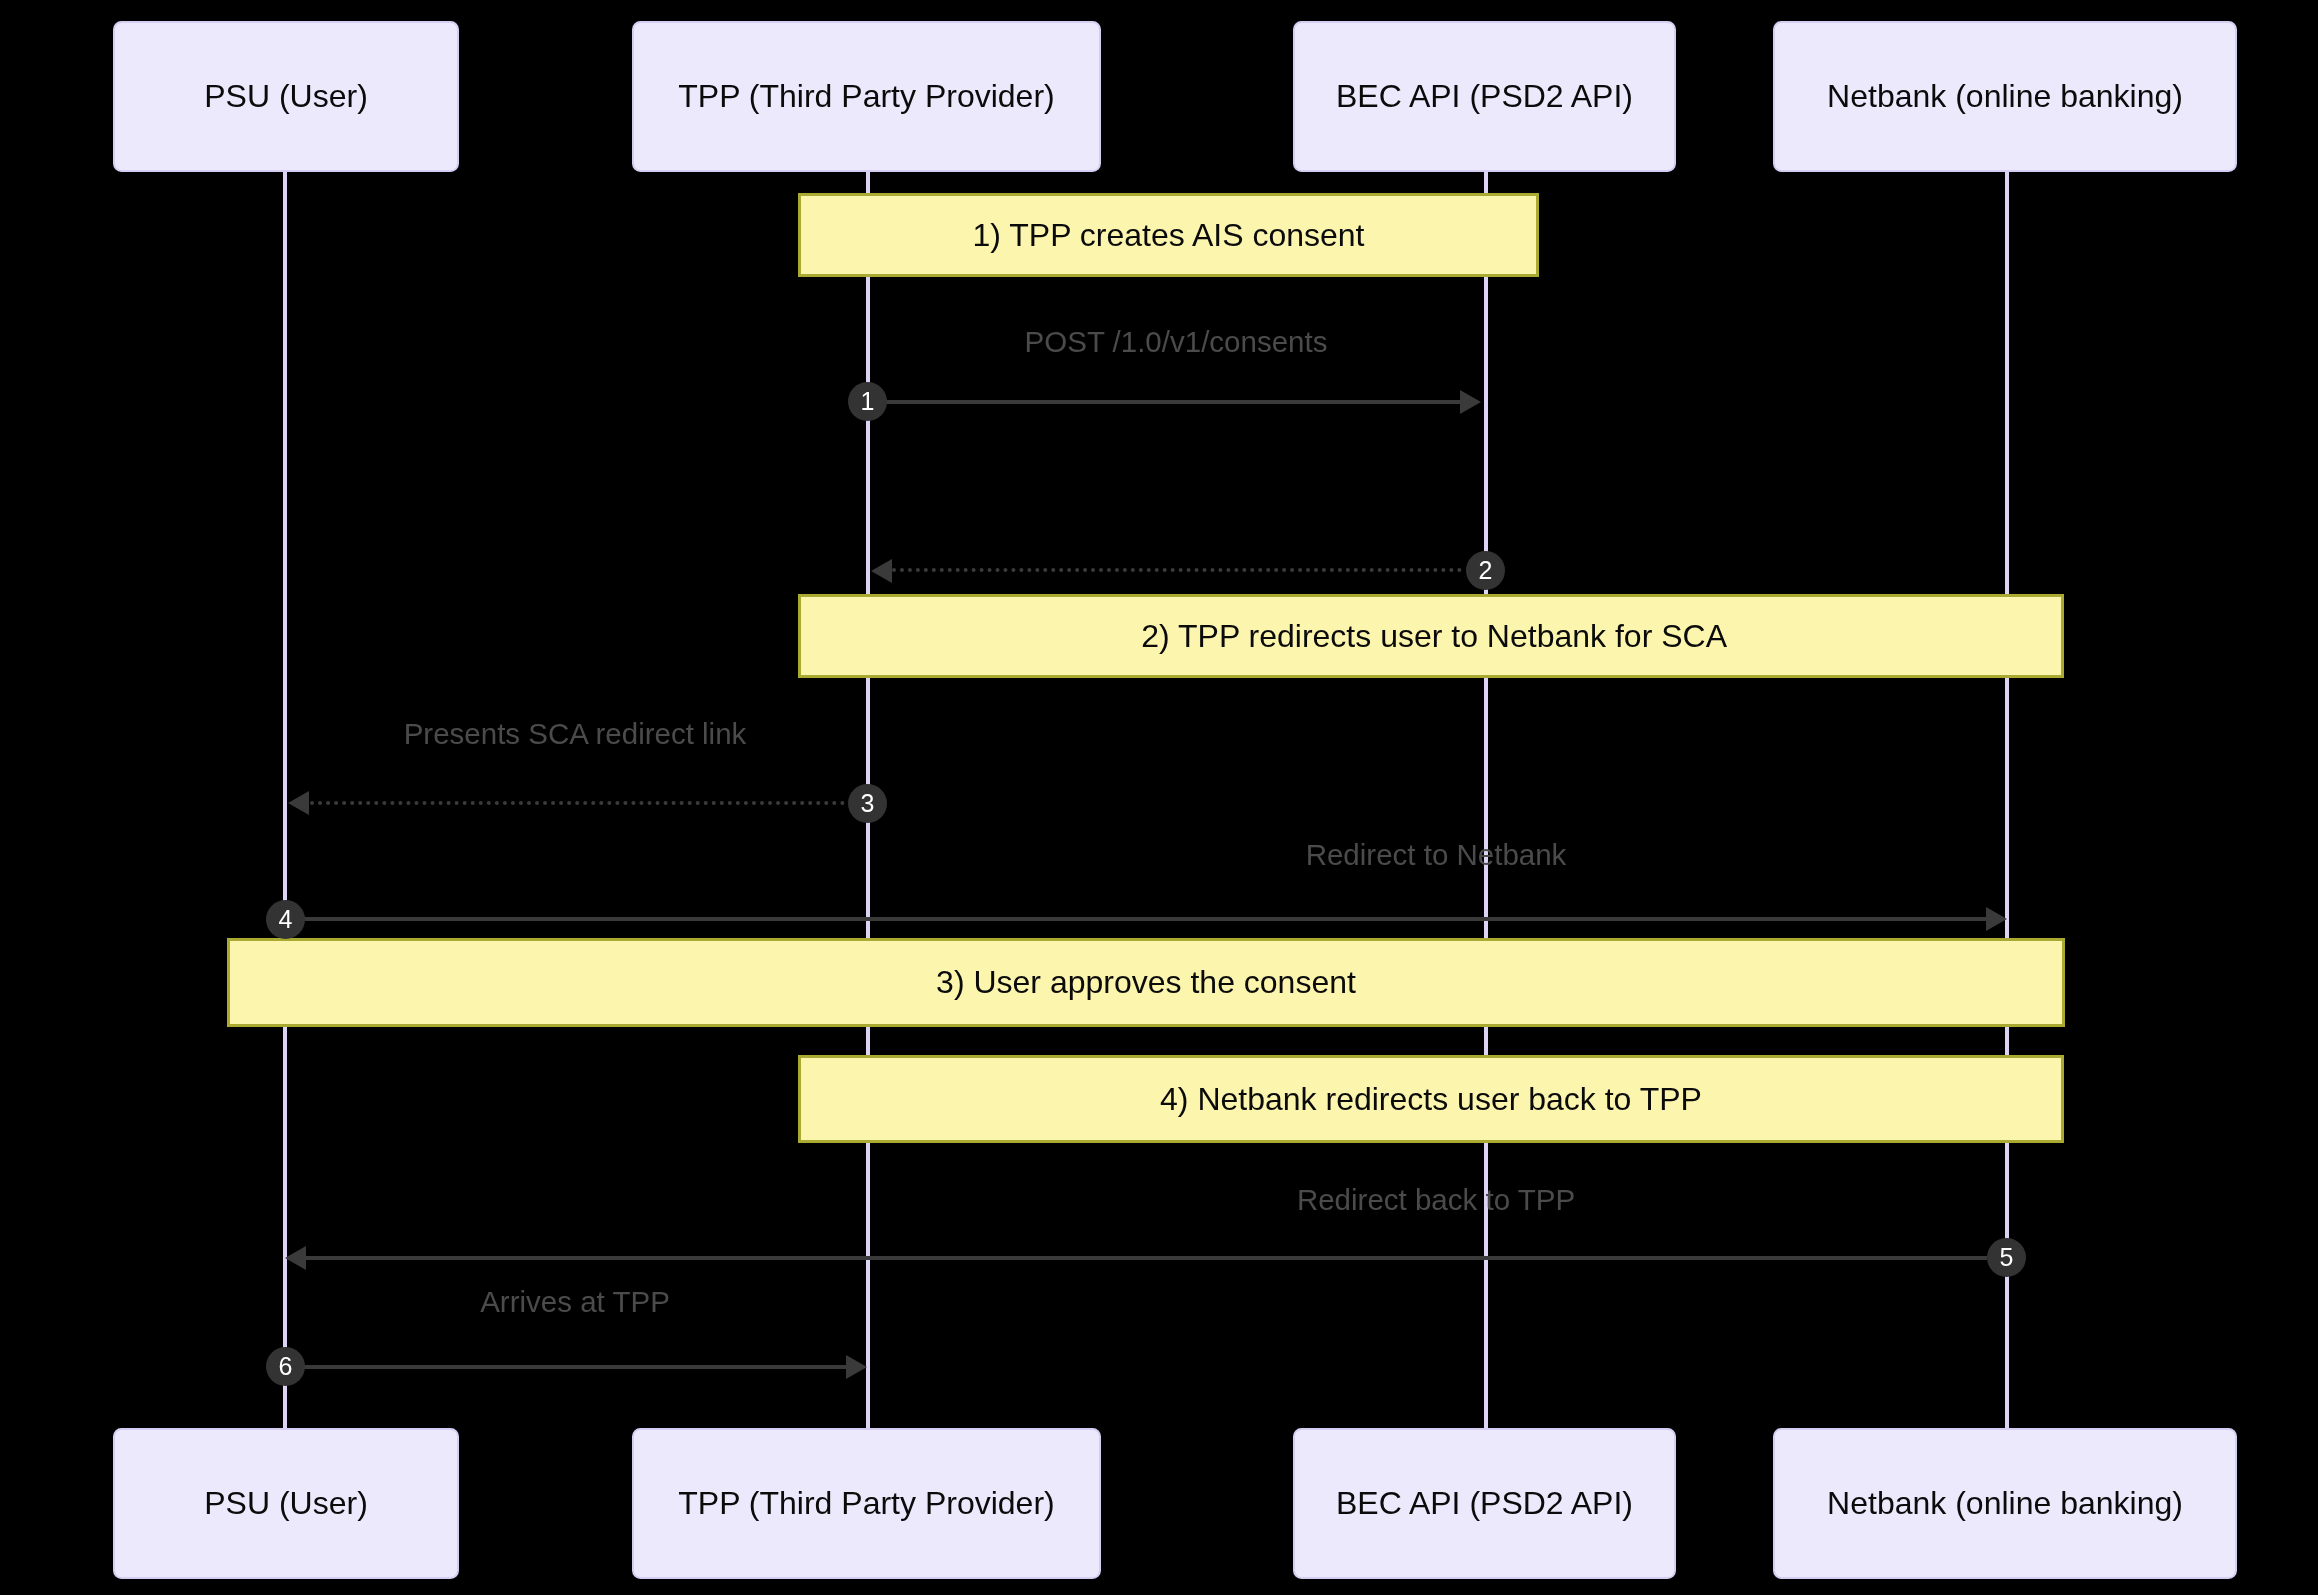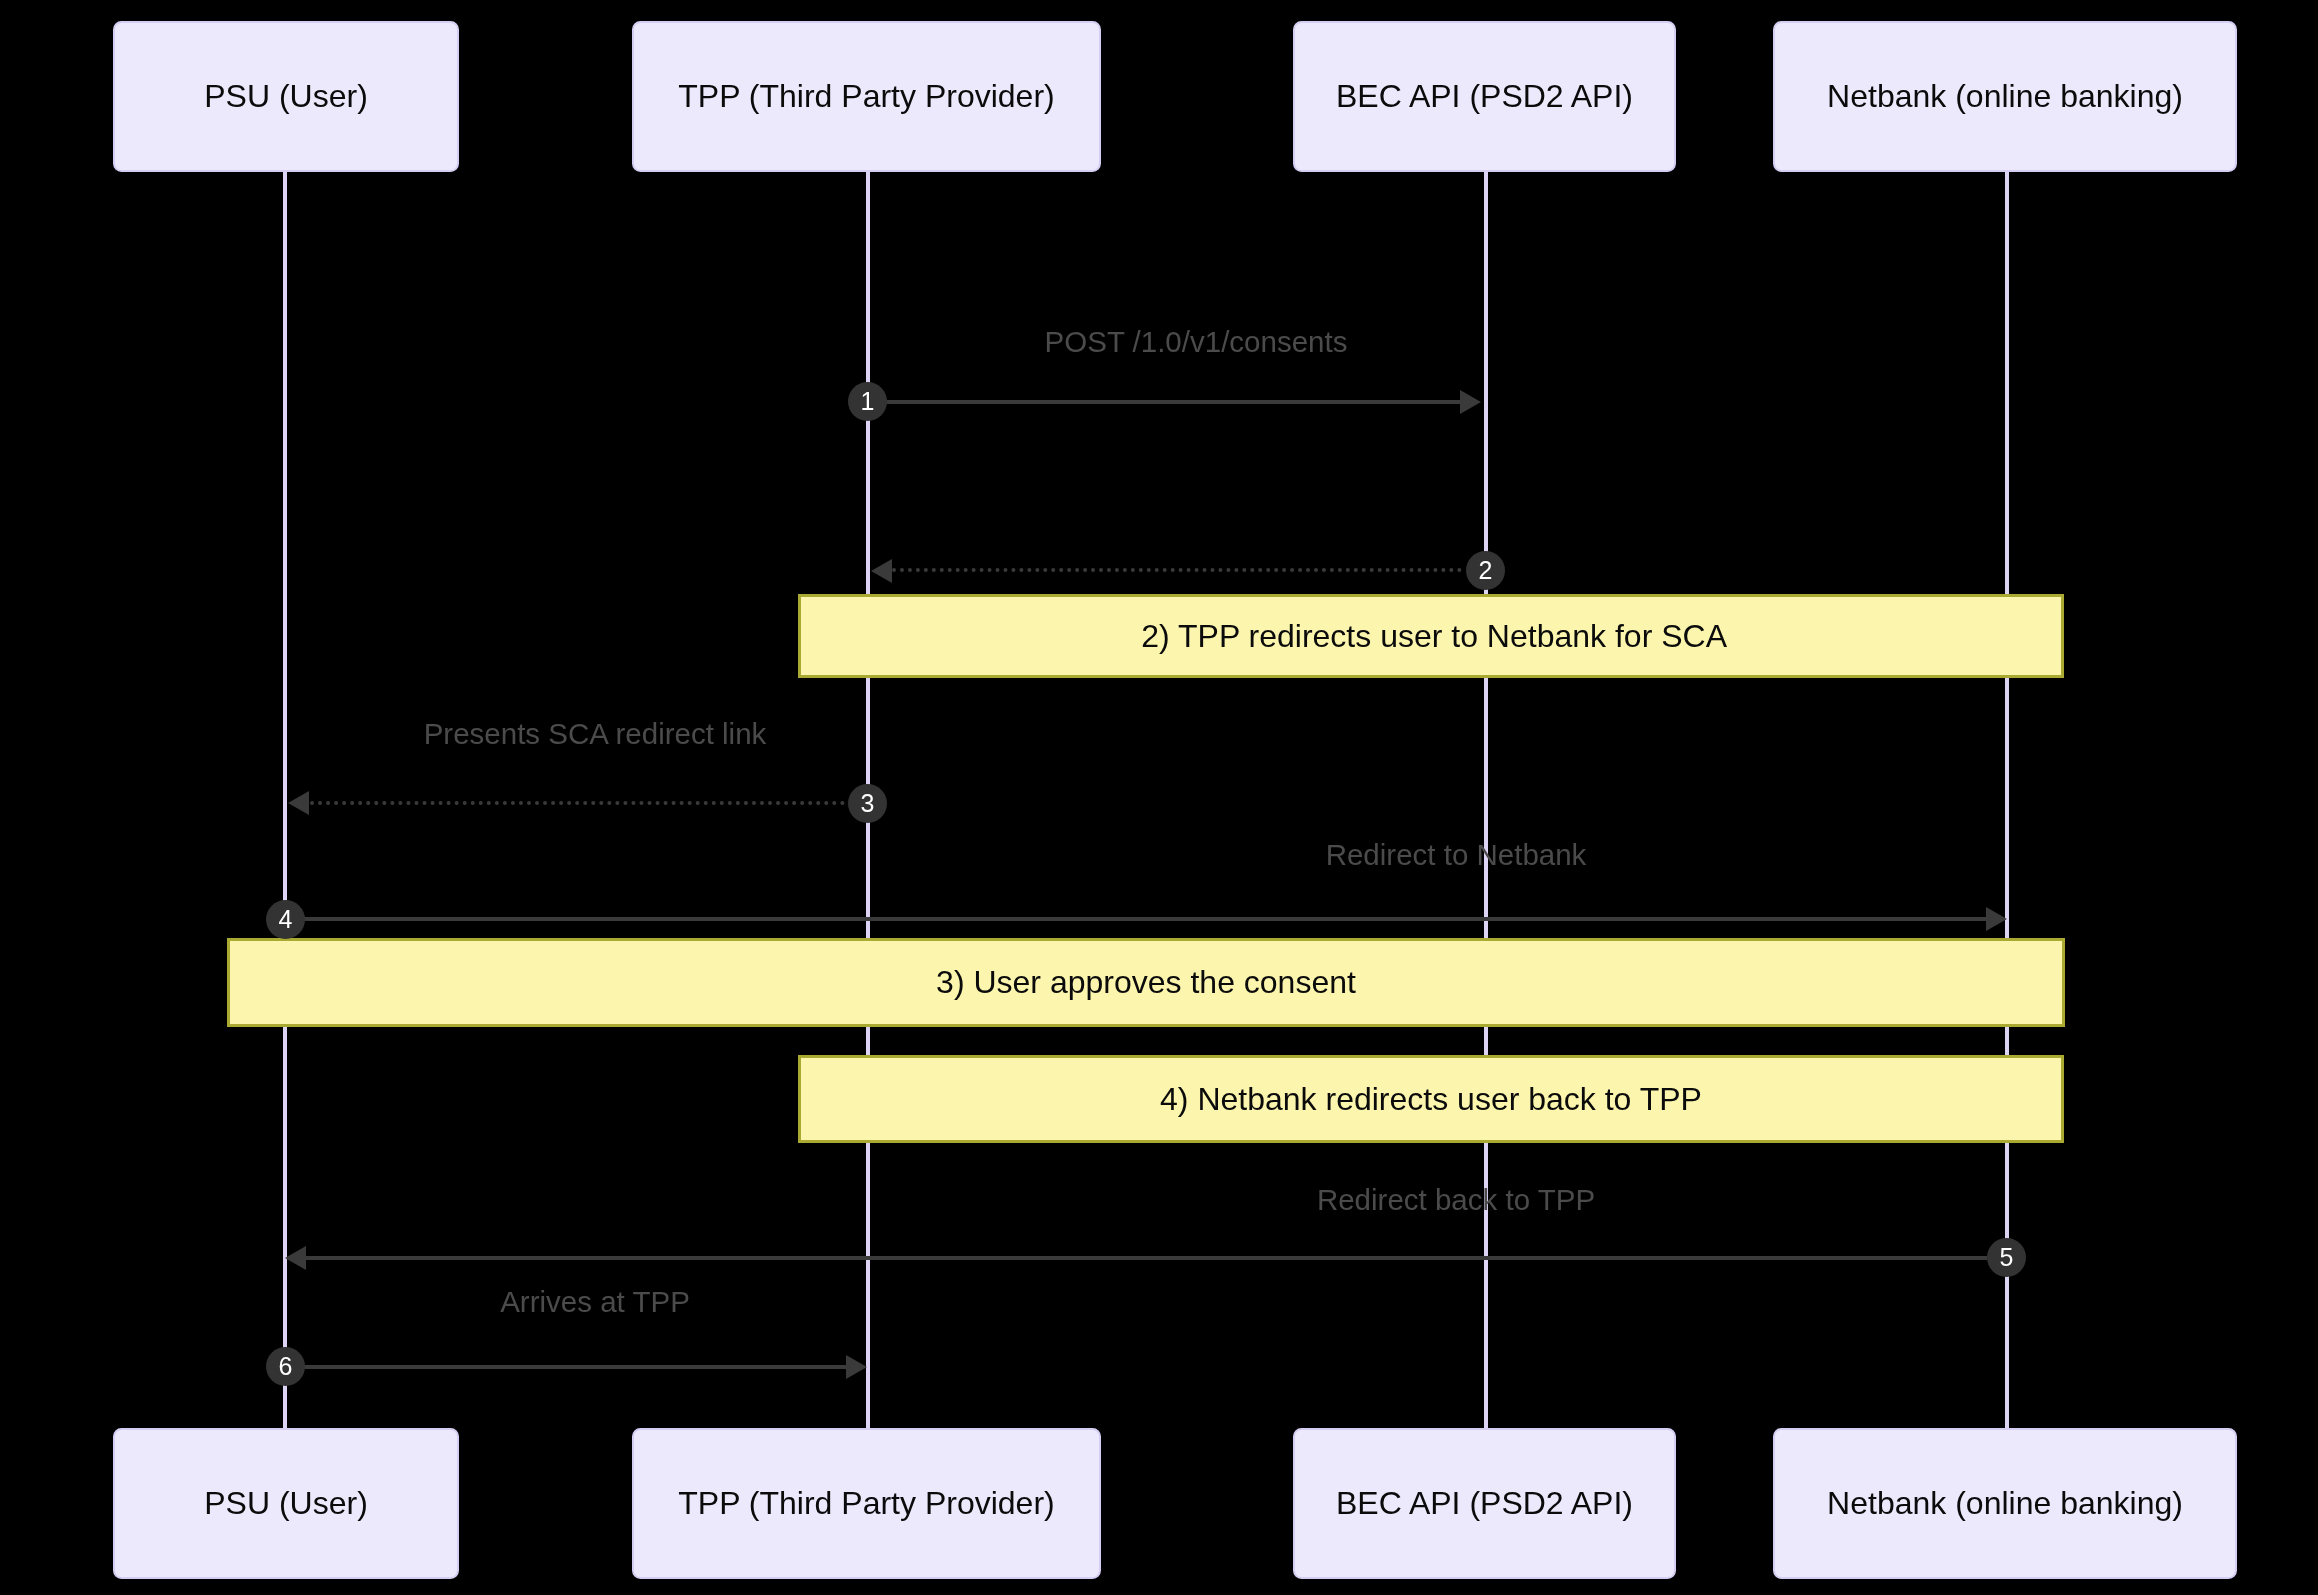--- a/index.html
+++ b/index.html
@@ -71,21 +71,20 @@
   }
   
   .msg-label{
     position:absolute;
     color:#4b4b4b;
     font-size:29.5px;
     line-height:1.25;
     text-align:center;
     white-space:pre;
     z-index:2;
-    margin-left:20px;
   }
   
   .seqnum{
     position:absolute;
     width:39px;height:39px;
     border-radius:50%;
     background:#333333;
     color:#ffffff;
     font-size:25px;
     display:flex;align-items:center;justify-content:center;
@@ -100,20 +99,21 @@
   <div class="lifeline" style="left:283px;top:172px;height:1256px;"></div>
   <div class="lifeline" style="left:866px;top:172px;height:1256px;"></div>
   <div class="lifeline" style="left:1484px;top:172px;height:1256px;"></div>
   <div class="lifeline" style="left:2005px;top:172px;height:1256px;"></div>
 
   <div class="actor" style="left:113px;top:21px;width:346px;height:151px;">PSU (User)</div>
   <div class="actor" style="left:632px;top:21px;width:469px;height:151px;">TPP (Third Party Provider)</div>
   <div class="actor" style="left:1293px;top:21px;width:383px;height:151px;">BEC API (PSD2 API)</div>
   <div class="actor" style="left:1773px;top:21px;width:464px;height:151px;">Netbank (online banking)</div>
 
+  <div class="note" style="left:798px;top:193px;width:741px;height:84px;">1) TPP creates AIS consent</div>
 
   <div class="msg-label" style="left:866px;top:324px;width:620px;">POST /1.0/v1/consents</div>
   <div class="msg-line" style="left:867px;top:400px;width:593px;"></div>
   <div class="arrow-head right" style="left:1460px;top:390px;"></div>
   <div class="seqnum" style="left:848px;top:382px;">1</div>
 
   <div class="msg-line dashed" style="left:892px;top:568px;width:570px;"></div>
   <div class="arrow-head left" style="left:871px;top:559px;"></div>
   <div class="seqnum" style="left:1466px;top:551px;">2</div>
 

